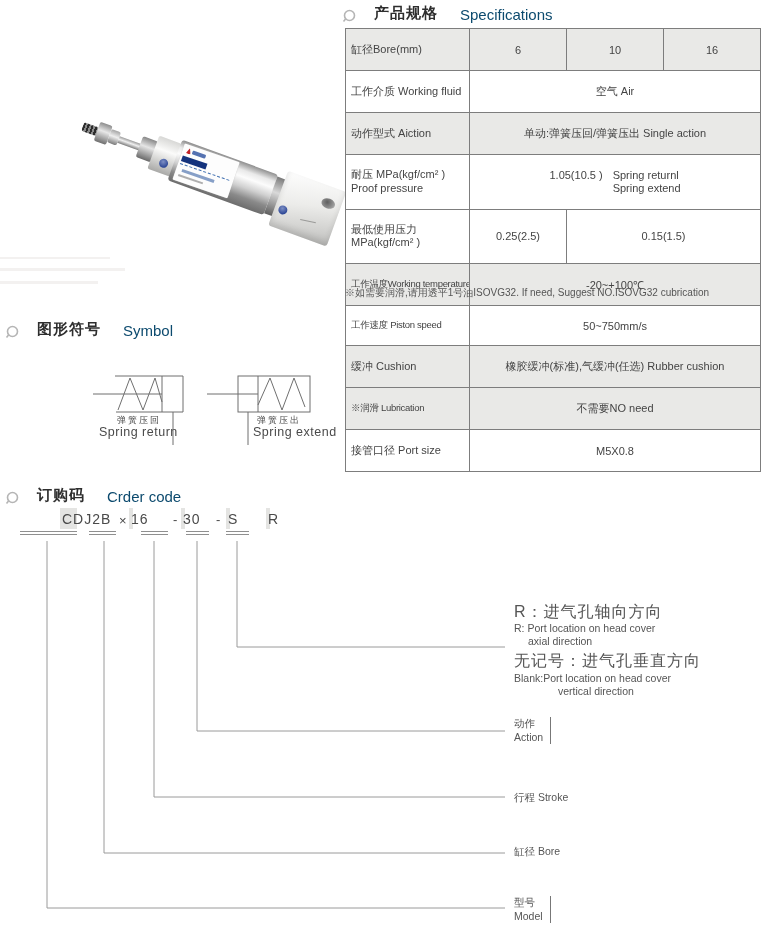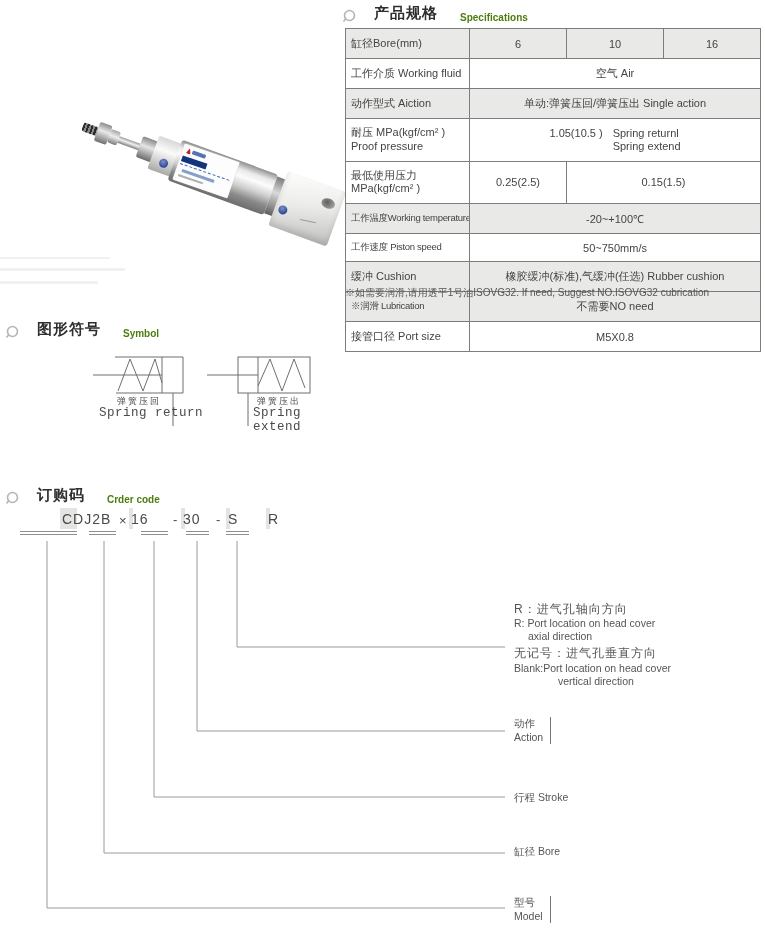--- a/index.html
+++ b/index.html
@@ -4,30 +4,30 @@
 <style>
   html,body{margin:0;padding:0;}
   body{
     width:765px;height:941px;position:relative;background:#ffffff;
     font-family:"Liberation Sans", sans-serif;color:#3c3c3c;overflow:hidden;
   }
   
   .sec-title{position:absolute;display:flex;align-items:flex-end;gap:18px;}
   .sec-title .ico{flex:0 0 auto;margin-top:3px;}
   .sec-title .zh{font-weight:bold;font-size:15px;color:#2e2e2e;letter-spacing:1px;}
-  .sec-title .en{font-size:10px;color:#4d7c0f;margin-left:4px;font-weight:bold;}
+  .sec-title .en{font-size:15px;color:#0c4a6e;margin-left:4px;}
 
   
   table.spec{
     position:absolute;left:345px;top:28px;width:415px;
     border-collapse:collapse;table-layout:fixed;
     font-size:11px;color:#444;
   }
   table.spec td{
-    border:1px solid #7d7d7d;padding:7px 4px;text-align:center;
+    border:1px solid #7d7d7d;padding:13px 4px;text-align:center;
     overflow:hidden;white-space:nowrap;
   }
   table.spec td.lbl{text-align:left;padding-left:5px;}
   table.spec tr.shade td{background:#e9e9e7;}
   table.spec .small{font-size:9.5px;letter-spacing:-0.3px;}
   table.spec .two{line-height:1.25;white-space:normal;}
   .proofcell{display:flex;justify-content:center;align-items:flex-start;gap:10px;}
   .proofnotes{text-align:left;line-height:1.15;font-size:11px;}
   .tol{display:inline-flex;flex-direction:column;align-items:center;font-size:9px;line-height:1;vertical-align:middle;}
   .footnote{position:absolute;left:345px;top:286px;font-size:10px;color:#555;}
@@ -69,36 +69,36 @@
   .hole{left:250px;top:24px;width:14px;height:10px;border-radius:50%;
     background:radial-gradient(circle at 40% 40%,#5f5f5f,#9c9c9c 70%,#c9c9c9);}
   .notch{left:236px;top:52px;width:16px;height:0;border-bottom:1px solid #9b9b99;transform:rotate(-8deg);}
   .portdot{width:9px;height:9px;border-radius:50%;
     background:radial-gradient(circle at 40% 35%,#7d8fc4,#2d4796 70%);}
   .pd1{left:84px;top:43px;}
   .pd2{left:212px;top:46px;}
   .artifact{position:absolute;background:#f3f1f0;height:2px;}
 
   
-  .symbols{position:absolute;left:85px;top:350px;width:260px;height:80px;font-family:Liberation Mono, monospace;}
+  .symbols{position:absolute;left:85px;top:369px;width:260px;height:80px;}
   .symlabel{position:absolute;color:#4a4a4a;}
   .symlabel.zh{font-size:9px;letter-spacing:2px;}
   .symlabel.en{font-size:12.5px;letter-spacing:0.5px;}
 
   
   .token{position:absolute;text-align:center;}
   .token .box{display:block;background:#e4e4e2;color:#4a4a4a;font-size:14px;
     padding:3px 2px 2px;letter-spacing:1px;margin-left:40px;}
   .token .dbl{display:block;height:2px;border-top:1px solid #8f8f8f;
     border-bottom:1px solid #8f8f8f;margin-top:2px;}
   .sep{position:absolute;font-size:13px;color:#4a4a4a;}
   .treelines{position:absolute;left:0;top:0;pointer-events:none;}
 
   .ann{position:absolute;color:#555;font-size:10.5px;line-height:1.25;}
-  .ann .zh{font-size:12px;letter-spacing:1px;}
+  .ann .zh{font-size:16px;letter-spacing:1px;}
   .ann .ind1{padding-left:14px;}
   .ann .ind2{padding-left:44px;}
   .ann-flex{display:flex;align-items:stretch;}
   .ann-flex .left{padding-right:7px;line-height:1.3;}
   .ann-flex .divider{border-left:1px solid #777;margin-right:8px;}
   .ann-flex .right{line-height:1.55;position:relative;}
   .wrap-frag{position:absolute;left:125px;top:10px;}
 </style>
 </head>
 <body>

